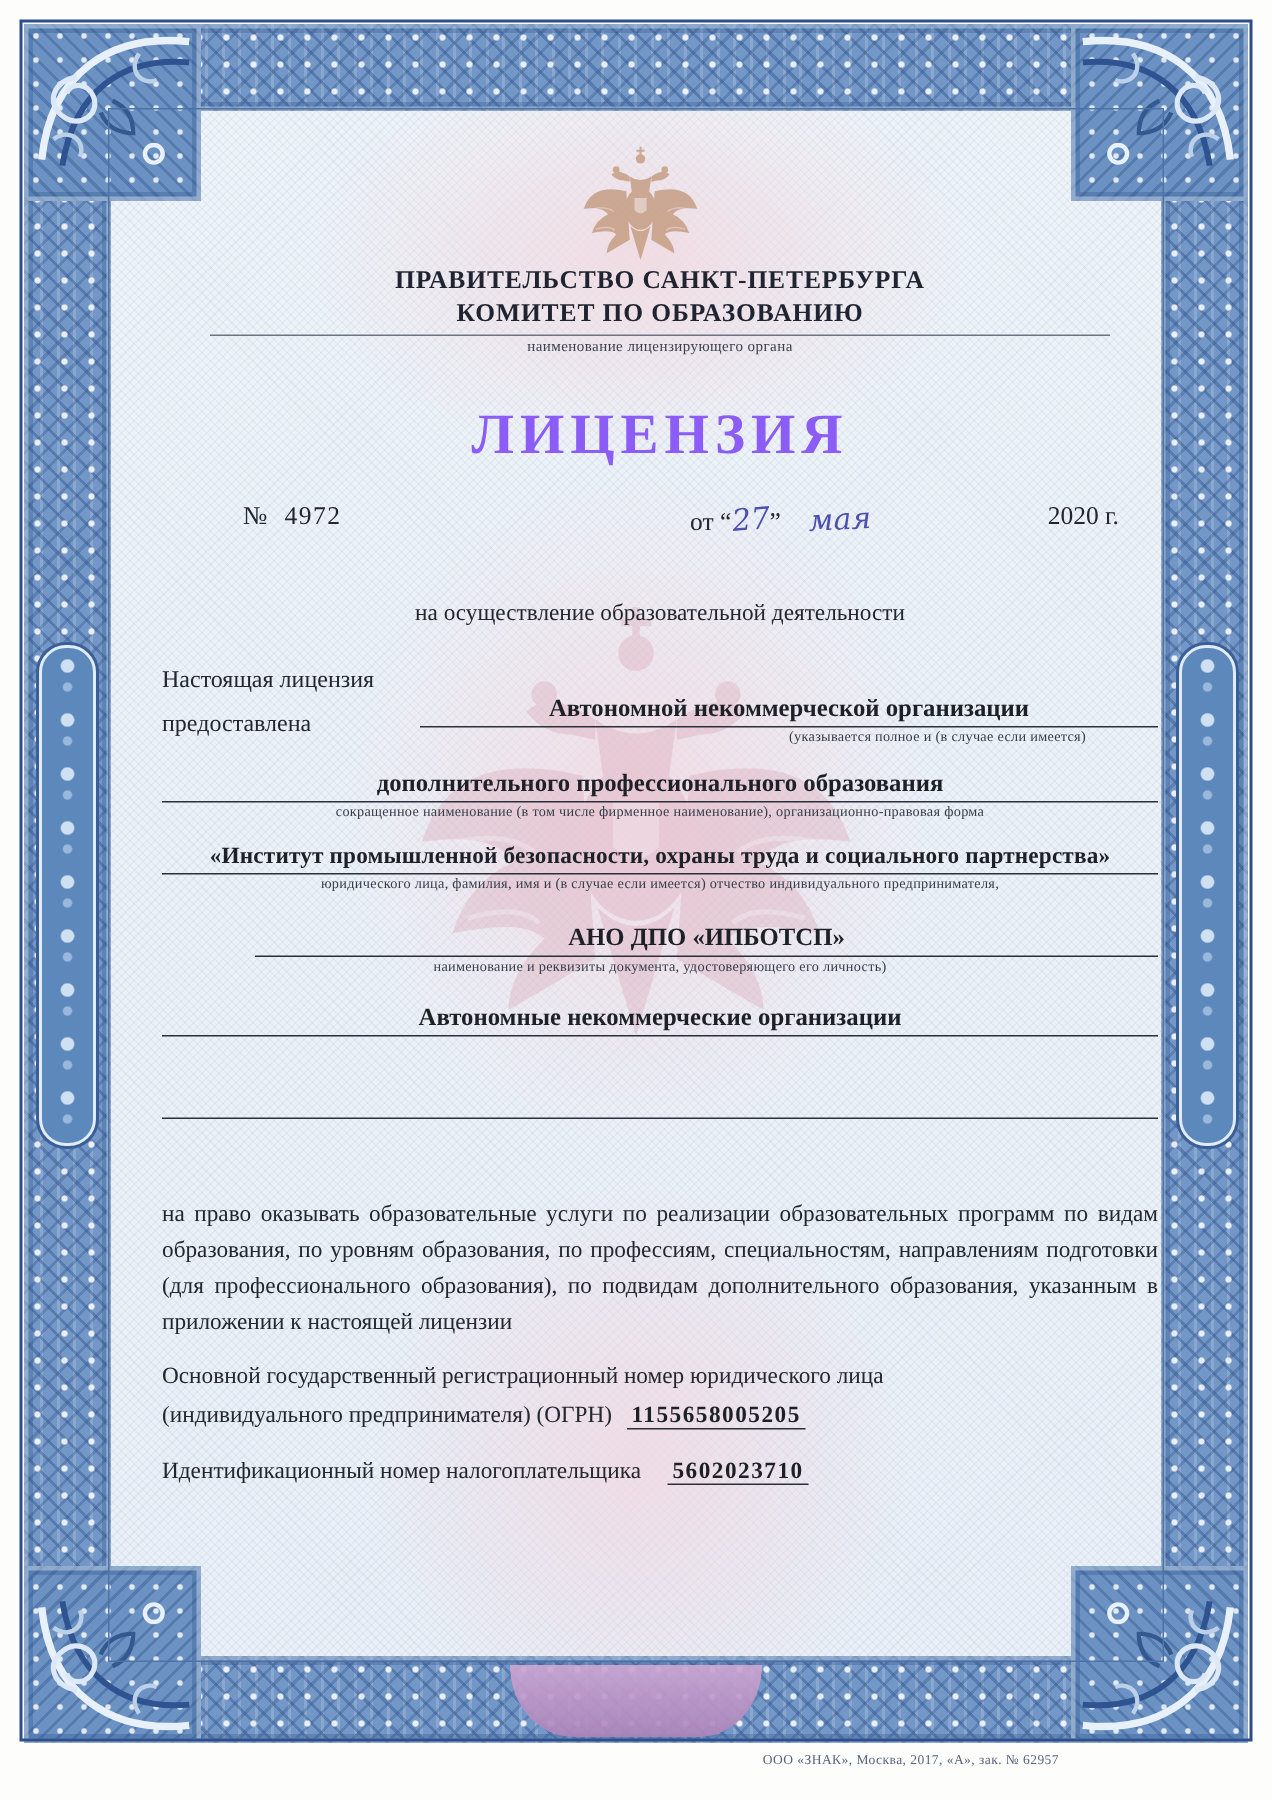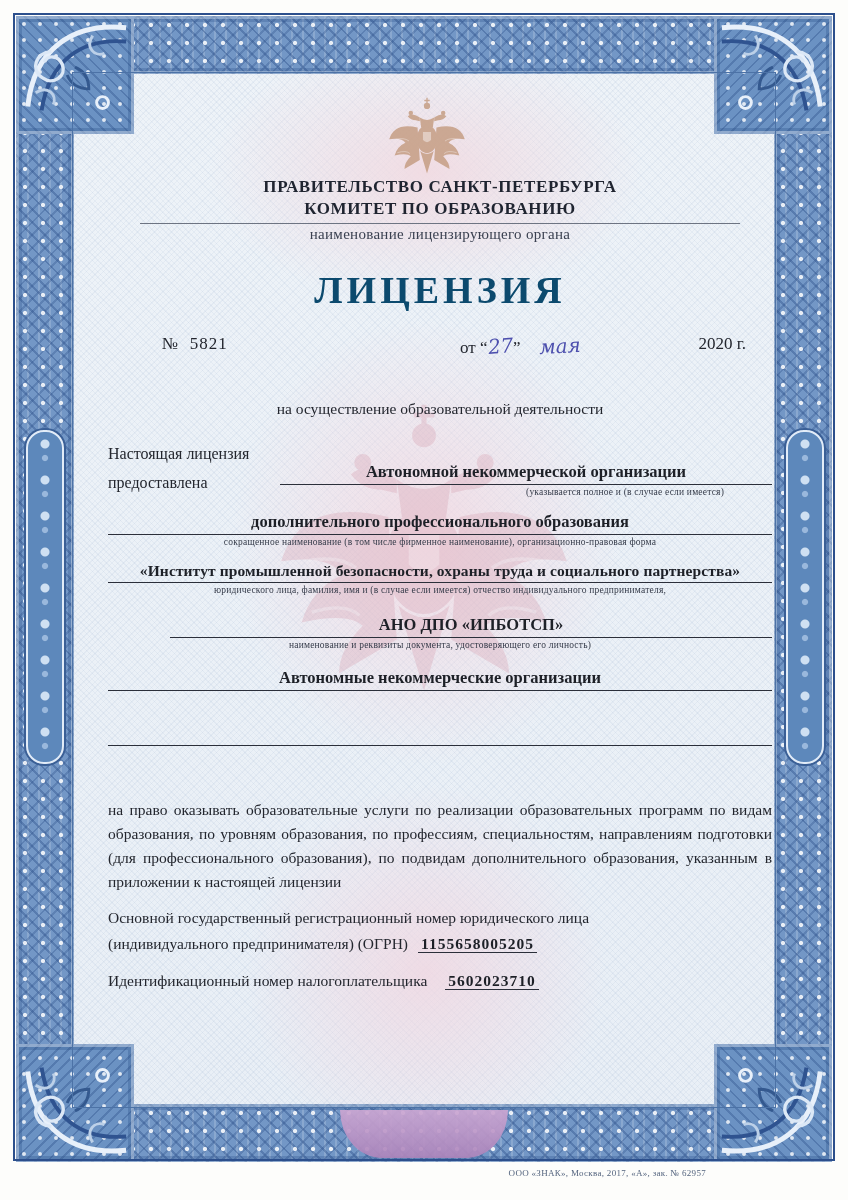--- a/index.html
+++ b/index.html
@@ -65,23 +65,23 @@
   .eagle-small{left:382px;top:96px;width:90px;height:90px;color:#c39a7e;opacity:.8;}
   .eagle-big{left:254px;top:398px;width:340px;height:340px;color:#d7a2b2;opacity:.33;}
 
   
   .content{position:absolute;left:108px;top:0;width:664px;height:1200px;z-index:5;}
   .abs{position:absolute;left:0;width:664px;}
 
   .hdr{text-align:center;}
   .hdr-line{font-weight:bold;font-size:17px;letter-spacing:.6px;line-height:1.3;color:#1f2430;}
   .hdr-rule{width:600px;margin:3px auto 0;border-top:1px solid #6d7482;}
-  .hdr-cap{font-size:15px;color:#3a4050;margin-top:2px;letter-spacing:.3px;}
-
-  .doc-title{text-align:center;font-weight:bold;font-size:38px;letter-spacing:4px;color:#0c4a6e;}
+  .hdr-cap{font-size:10px;color:#3a4050;margin-top:2px;letter-spacing:.3px;}
+
+  .doc-title{text-align:center;font-weight:bold;font-size:38px;letter-spacing:4px;color:#8b5cf6;}
 
   .meta-row{height:30px;font-size:17px;}
   .meta-no{position:absolute;left:54px;top:0;letter-spacing:1px;}
   .meta-date{position:absolute;left:352px;top:0;white-space:nowrap;}
   .meta-year{position:absolute;right:26px;top:0;}
   .hand{display:inline-block;font-style:italic;font-size:20px;color:#4d50ae;
         font-family:"DejaVu Serif", serif;transform:rotate(-5deg);}
   .hand-month{margin-left:14px;transform:rotate(-3deg);}
 
   .subtitle{text-align:center;font-size:15.5px;}
@@ -188,21 +188,21 @@
       <div class="hdr-line">ПРАВИТЕЛЬСТВО САНКТ-ПЕТЕРБУРГА</div>
       <div class="hdr-line">КОМИТЕТ ПО ОБРАЗОВАНИЮ</div>
       <div class="hdr-rule"></div>
       <div class="hdr-cap">наименование лицензирующего органа</div>
     </div>
 
     <div class="abs doc-title" style="top:268px">ЛИЦЕНЗИЯ</div>
 
     <div class="abs meta-row" style="top:334px">
       <span class="meta-no">
-        <span>№</span>&nbsp;&nbsp;<span>5821</span>
+        <span>№</span>&nbsp;&nbsp;<span>4972</span>
       </span>
       <span class="meta-date">
         <span>от</span>
         <span>“</span><span class="hand">27</span><span>”</span>
         <span class="hand hand-month">мая</span>
       </span>
       <span class="meta-year">2020 г.</span>
     </div>
 
     <div class="abs subtitle" style="top:400px">на осуществление образовательной деятельности</div>

